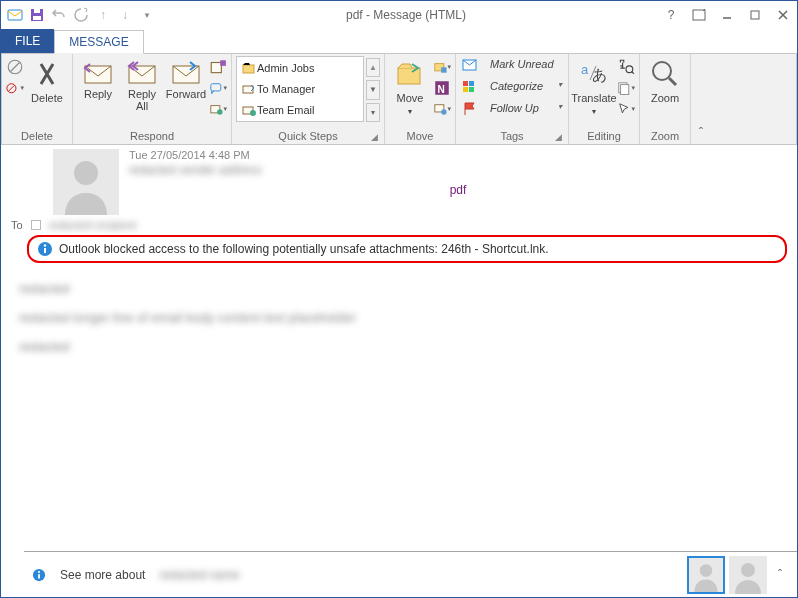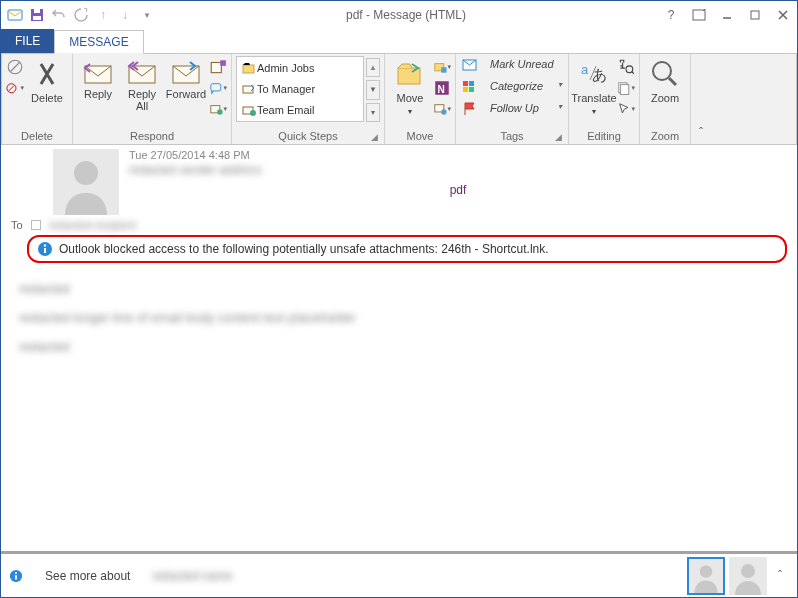--- a/index.html
+++ b/index.html
@@ -59,21 +59,21 @@
   
   .banner-wrap { padding: 2px 10px 8px 26px; }
   .banner { border: 2px solid #e80000; border-radius: 12px; padding: 4px 8px; display: flex; align-items: center; gap: 6px; font-size: 12px; color: #333; }
   .info-icon { width: 16px; height: 16px; flex-shrink: 0; }
   
   
   .msg-body { flex: 1; padding: 10px 18px; font-size: 13px; color: #444; }
   .msg-body .line { margin-bottom: 14px; }
   
   
-  .bottom { height: 46px; border-top: 3px solid #a3a3a3; display: flex; align-items: center; padding: 0 8px; gap: 22px; }
+  .bottom { height: 46px; border-top: 1px solid #a3a3a3; display: flex; align-items: center; padding: 0 8px; gap: 14px; margin-left: 23px; }
   .small-avatar { width: 38px; height: 38px; background: #e8e8e8; }
   .small-avatar.sel { border: 2px solid #2b88d8; }
   .bottom-right { margin-left: auto; display:flex; gap:4px; align-items:center; }
   .bottom-expand { width: 18px; color:#666; cursor:pointer; text-align:center; }
   
   
   .env { width:32px; height:28px; }
 </style>
 </head>
 <body>

